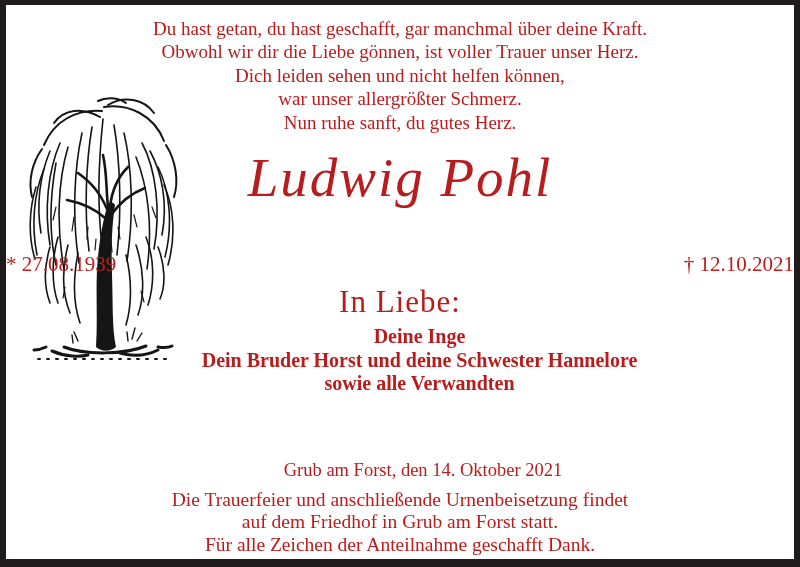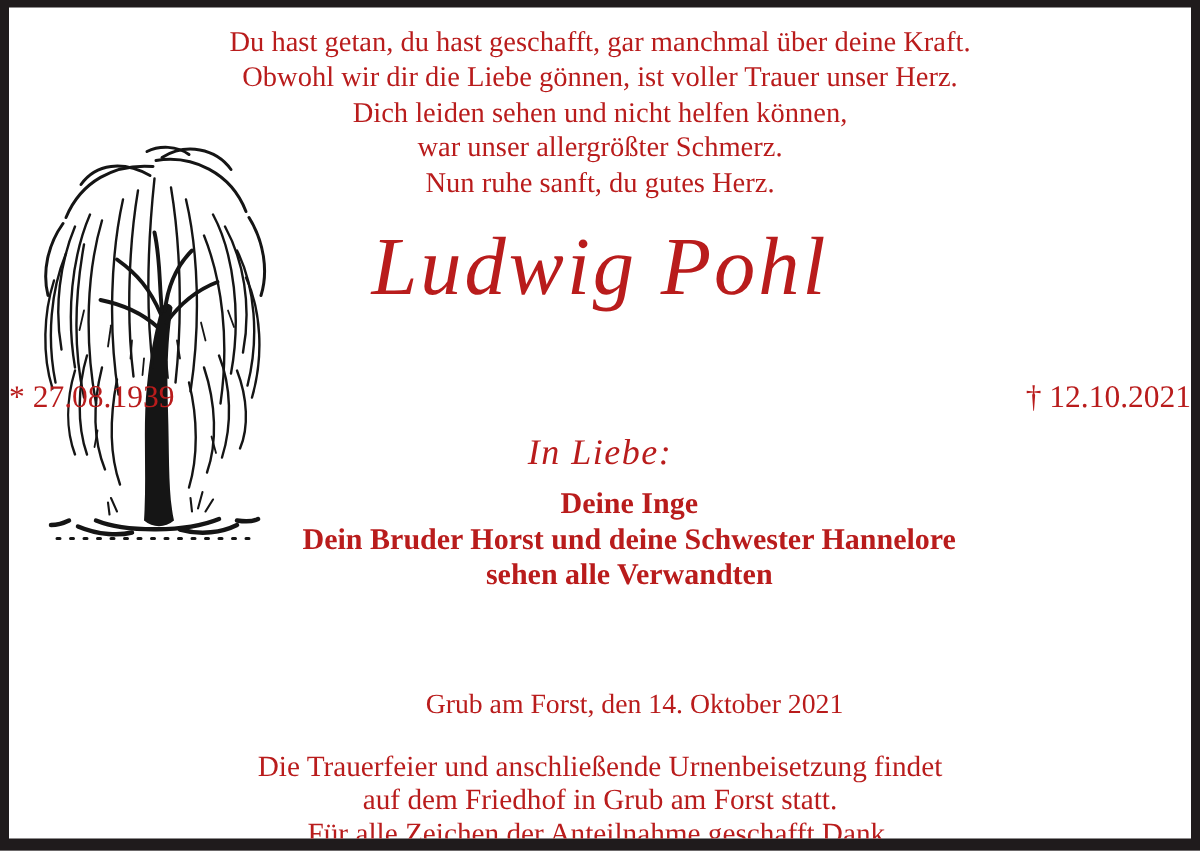--- a/index.html
+++ b/index.html
@@ -55,43 +55,41 @@
     top: 219px;
     display: flex;
     justify-content: space-between;
     gap: 100px;
     font-size: 21px;
     line-height: 25px;
     margin-top: 28px;
   }
   .dedication-heading {
     top: 277px;
-    font-style: italic;
-    font-size: 24px;
+    font-size: 31px;
     line-height: 40px;
     letter-spacing: 1px;
   }
   .mourners {
     top: 320px;
     font-size: 20px;
     line-height: 23.5px;
     font-weight: bold;
     padding-left: 39px;
   }
   .dateline {
     top: 454px;
     font-size: 18.5px;
     line-height: 22px;
     padding-left: 46px;
   }
   .notice {
     top: 484px;
     font-size: 19.5px;
     line-height: 22.4px;
-    margin-top: 12px;
   }
 </style>
 </head>
 <body>
 
 <div class="card">
   <div class="inner">
 
     <div class="block poem">
       <div>Du hast getan, du hast geschafft, gar manchmal über deine Kraft.</div>
@@ -189,21 +187,21 @@
     <div class="block dates">
       <span>* 27.08.1939</span>
       <span>† 12.10.2021</span>
     </div>
 
     <div class="block dedication-heading">In Liebe:</div>
 
     <div class="block mourners">
       <div>Deine Inge</div>
       <div>Dein Bruder Horst und deine Schwester Hannelore</div>
-      <div>sehen alle Verwandten</div>
+      <div>sowie alle Verwandten</div>
     </div>
 
     <div class="block dateline">Grub am Forst, den 14. Oktober 2021</div>
 
     <div class="block notice">
       <div>Die Trauerfeier und anschließende Urnenbeisetzung findet</div>
       <div>auf dem Friedhof in Grub am Forst statt.</div>
       <div>Für alle Zeichen der Anteilnahme geschafft Dank.</div>
     </div>
 

